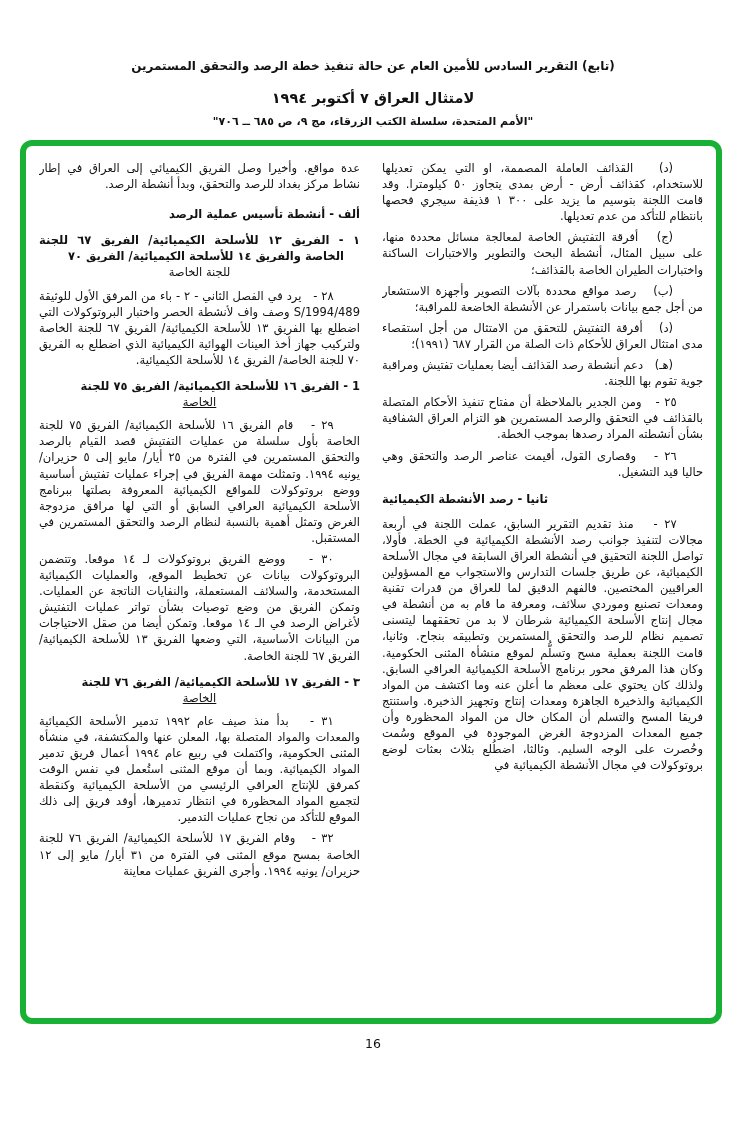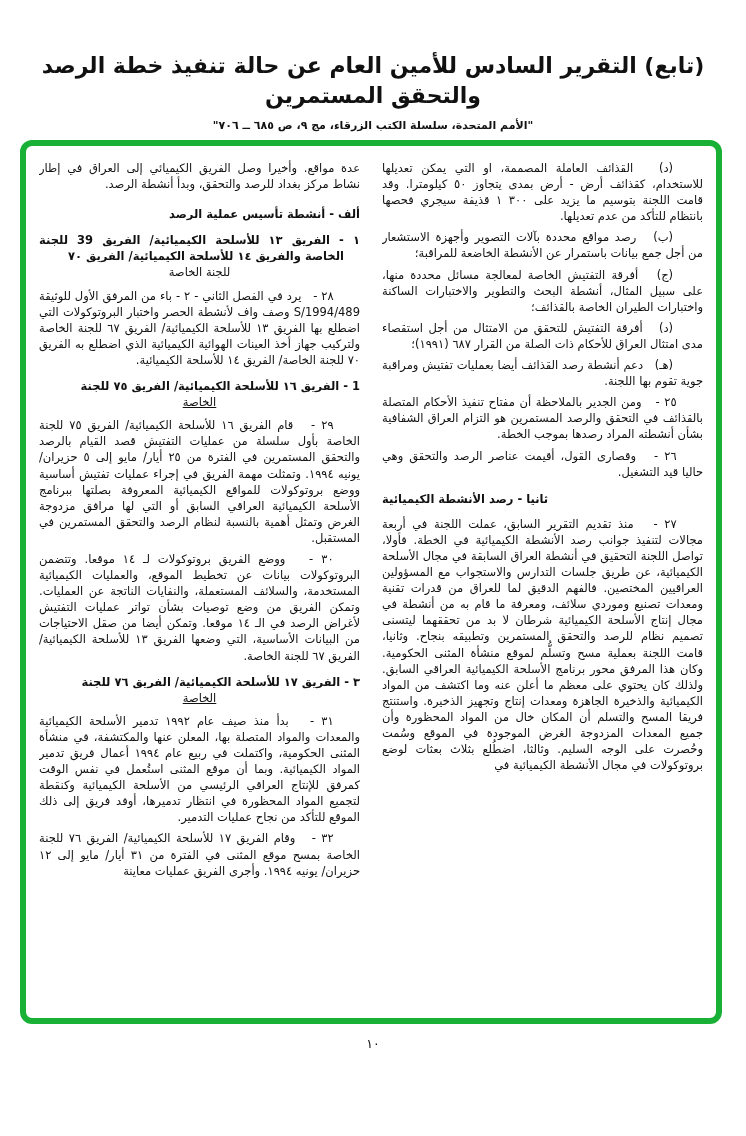--- a/index.html
+++ b/index.html
@@ -2,21 +2,21 @@
 <html lang="ar" dir="rtl"><head>
 <meta charset="utf-8">
 <style>
   html,body{margin:0;padding:0;background:#ffffff;}
   body{
     width:746px;height:1136px;position:relative;overflow:hidden;
     font-family:"DejaVu Sans",sans-serif;color:#111;
   }
   
   .doc-header{padding-top:42px;text-align:center;direction:rtl;}
-  .title-main{font-size:22px;font-weight:bold;line-height:1.35;margin:9px 30px;}
+  .title-main{font-size:12px;font-weight:bold;line-height:1.35;margin:16px 30px;}
   .title-sub{font-size:14.5px;font-weight:bold;margin-top:9px;}
   .title-source{font-size:11px;font-weight:bold;margin-top:9px;letter-spacing:0;}
   
   .green-frame{
     position:absolute;left:20px;top:140px;width:702px;height:884px;
     box-sizing:border-box;border:6px solid #19b135;border-radius:12px;
     background:#fff;padding:14px 13px 8px 13px;
   }
   .cols{
     direction:rtl;display:flex;gap:22px;height:100%;
@@ -36,50 +36,51 @@
   .page-number{
     position:absolute;top:1036px;left:0;width:100%;
     text-align:center;font-size:12.5px;direction:rtl;
   }
 </style>
 </head>
 <body>
 
 <div class="doc-header">
   <div class="title-main">(تابع) التقرير السادس للأمين العام عن حالة تنفيذ خطة الرصد والتحقق المستمرين</div>
+  <div class="title-sub">لامتثال العراق ٧ أكتوبر ١٩٩٤</div>
   <div class="title-source">"الأمم المتحدة، سلسلة الكتب الزرقاء، مج ٩، ص ٦٨٥ ــ ٧٠٦"</div>
 </div>
 
 <div class="green-frame">
   <div class="cols">
 
     <div class="col">
       <p class="item-para">(د)&nbsp;&nbsp;&nbsp;القذائف العاملة المصممة، او التي يمكن تعديلها للاستخدام، كقذائف أرض - أرض بمدى يتجاوز ٥٠ كيلومترا. وقد قامت اللجنة بتوسيم ما يزيد على ٣٠٠ ١ قذيفة سيجري فحصها بانتظام للتأكد من عدم تعديلها.</p>
+      <p class="item-para">(ج)&nbsp;&nbsp;&nbsp;أفرقة التفتيش الخاصة لمعالجة مسائل محددة منها، على سبيل المثال، أنشطة البحث والتطوير والاختبارات الساكنة واختبارات الطيران الخاصة بالقذائف؛</p>
       <p class="item-para">(ب)&nbsp;&nbsp;&nbsp;رصد مواقع محددة بآلات التصوير وأجهزة الاستشعار من أجل جمع بيانات باستمرار عن الأنشطة الخاضعة للمراقبة؛</p>
-      <p class="item-para">(ج)&nbsp;&nbsp;&nbsp;أفرقة التفتيش الخاصة لمعالجة مسائل محددة منها، على سبيل المثال، أنشطة البحث والتطوير والاختبارات الساكنة واختبارات الطيران الخاصة بالقذائف؛</p>
       <p class="item-para">(د)&nbsp;&nbsp;&nbsp;أفرقة التفتيش للتحقق من الامتثال من أجل استقصاء مدى امتثال العراق للأحكام ذات الصلة من القرار ٦٨٧ (١٩٩١)؛</p>
       <p class="item-para">(هـ)&nbsp;&nbsp;&nbsp;دعم أنشطة رصد القذائف أيضا بعمليات تفتيش ومراقبة جوية تقوم بها اللجنة.</p>
       <p class="num-para">٢٥ -&nbsp;&nbsp;&nbsp;ومن الجدير بالملاحظة أن مفتاح تنفيذ الأحكام المتصلة بالقذائف في التحقق والرصد المستمرين هو التزام العراق الشفافية بشأن أنشطته المراد رصدها بموجب الخطة.</p>
       <p class="num-para">٢٦ -&nbsp;&nbsp;&nbsp;وقصارى القول، أقيمت عناصر الرصد والتحقق وهي حاليا قيد التشغيل.</p>
       <p class="sec-heading">ثانيا - رصد الأنشطة الكيميائية</p>
       <p class="num-para">٢٧ -&nbsp;&nbsp;&nbsp;منذ تقديم التقرير السابق، عملت اللجنة في أربعة مجالات لتنفيذ جوانب رصد الأنشطة الكيميائية في الخطة. فأولا، تواصل اللجنة التحقيق في أنشطة العراق السابقة في مجال الأسلحة الكيميائية، عن طريق جلسات التدارس والاستجواب مع المسؤولين العراقيين المختصين. فالفهم الدقيق لما للعراق من قدرات تقنية ومعدات تصنيع وموردي سلائف، ومعرفة ما قام به من أنشطة في مجال إنتاج الأسلحة الكيميائية شرطان لا بد من تحققهما ليتسنى تصميم نظام للرصد والتحقق المستمرين وتطبيقه بنجاح. وثانيا، قامت اللجنة بعملية مسح وتسلُّم لموقع منشأة المثنى الحكومية. وكان هذا المرفق محور برنامج الأسلحة الكيميائية العراقي السابق. ولذلك كان يحتوي على معظم ما أعلن عنه وما اكتشف من المواد الكيميائية والذخيرة الجاهزة ومعدات إنتاج وتجهيز الذخيرة. واستنتج فريقا المسح والتسلم أن المكان خال من المواد المحظورة وأن جميع المعدات المزدوجة الغرض الموجودة في الموقع وسُمت وحُصرت على الوجه السليم. وثالثا، اضطُلع بثلاث بعثات لوضع بروتوكولات في مجال الأنشطة الكيميائية في</p>
     </div>
 
     <div class="col">
       <p class="cont-para">عدة مواقع. وأخيرا وصل الفريق الكيميائي إلى العراق في إطار نشاط مركز بغداد للرصد والتحقق، وبدأ أنشطة الرصد.</p>
       <p class="alif-heading">ألف - أنشطة تأسيس عملية الرصد</p>
-      <p class="subheading-lead">١ - الفريق ١٣ للأسلحة الكيميائية/ الفريق 39 للجنة الخاصة والفريق ١٤ للأسلحة الكيميائية/ الفريق ٧٠</p>
+      <p class="subheading-lead">١ - الفريق ١٣ للأسلحة الكيميائية/ الفريق ٦٧ للجنة الخاصة والفريق ١٤ للأسلحة الكيميائية/ الفريق ٧٠</p>
       <p class="subheading-tail">للجنة الخاصة</p>
       <p class="num-para">٢٨ -&nbsp;&nbsp;&nbsp;يرد في الفصل الثاني - ٢ - باء من المرفق الأول للوثيقة S/1994/489 وصف واف لأنشطة الحصر واختبار البروتوكولات التي اضطلع بها الفريق ١٣ للأسلحة الكيميائية/ الفريق ٦٧ للجنة الخاصة ولتركيب جهاز أخذ العينات الهوائية الكيميائية الذي اضطلع به الفريق ٧٠ للجنة الخاصة/ الفريق ١٤ للأسلحة الكيميائية.</p>
       <p class="subheading-lead">1 - الفريق ١٦ للأسلحة الكيميائية/ الفريق ٧٥ للجنة</p>
       <p class="subheading-tail underlined">الخاصة</p>
       <p class="num-para">٢٩ -&nbsp;&nbsp;&nbsp;قام الفريق ١٦ للأسلحة الكيميائية/ الفريق ٧٥ للجنة الخاصة بأول سلسلة من عمليات التفتيش قصد القيام بالرصد والتحقق المستمرين في الفترة من ٢٥ أيار/ مايو إلى ٥ حزيران/ يونيه ١٩٩٤. وتمثلت مهمة الفريق في إجراء عمليات تفتيش أساسية ووضع بروتوكولات للمواقع الكيميائية المعروفة بصلتها ببرنامج الأسلحة الكيميائية العراقي السابق أو التي لها مرافق مزدوجة الغرض وتمثل أهمية بالنسبة لنظام الرصد والتحقق المستمرين في المستقبل.</p>
       <p class="num-para">٣٠ -&nbsp;&nbsp;&nbsp;ووضع الفريق بروتوكولات لـ ١٤ موقعا. وتتضمن البروتوكولات بيانات عن تخطيط الموقع، والعمليات الكيميائية المستخدمة، والسلائف المستعملة، والنفايات الناتجة عن العمليات. وتمكن الفريق من وضع توصيات بشأن تواتر عمليات التفتيش لأغراض الرصد في الـ ١٤ موقعا. وتمكن أيضا من صقل الاحتياجات من البيانات الأساسية، التي وضعها الفريق ١٣ للأسلحة الكيميائية/ الفريق ٦٧ للجنة الخاصة.</p>
       <p class="subheading-lead">٣ - الفريق ١٧ للأسلحة الكيميائية/ الفريق ٧٦ للجنة</p>
       <p class="subheading-tail underlined">الخاصة</p>
       <p class="num-para">٣١ -&nbsp;&nbsp;&nbsp;بدأ منذ صيف عام ١٩٩٢ تدمير الأسلحة الكيميائية والمعدات والمواد المتصلة بها، المعلن عنها والمكتشفة، في منشأة المثنى الحكومية، واكتملت في ربيع عام ١٩٩٤ أعمال فريق تدمير المواد الكيميائية. وبما أن موقع المثنى استُعمل في نفس الوقت كمرفق للإنتاج العراقي الرئيسي من الأسلحة الكيميائية وكنقطة لتجميع المواد المحظورة في انتظار تدميرها، أوفد فريق إلى ذلك الموقع للتأكد من نجاح عمليات التدمير.</p>
       <p class="num-para">٣٢ -&nbsp;&nbsp;&nbsp;وقام الفريق ١٧ للأسلحة الكيميائية/ الفريق ٧٦ للجنة الخاصة بمسح موقع المثنى في الفترة من ٣١ أيار/ مايو إلى ١٢ حزيران/ يونيه ١٩٩٤. وأجرى الفريق عمليات معاينة</p>
     </div>
 
   </div>
 </div>
 
-<div class="page-number">١٠</div>
+<div class="page-number">16</div>
 
 </body></html>

